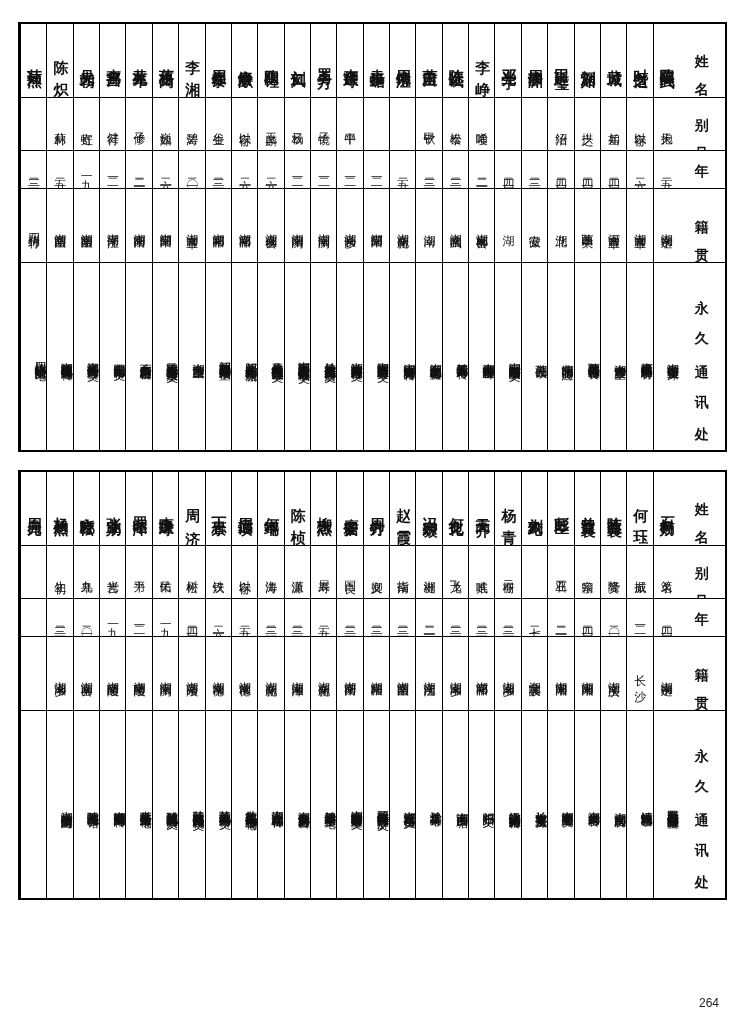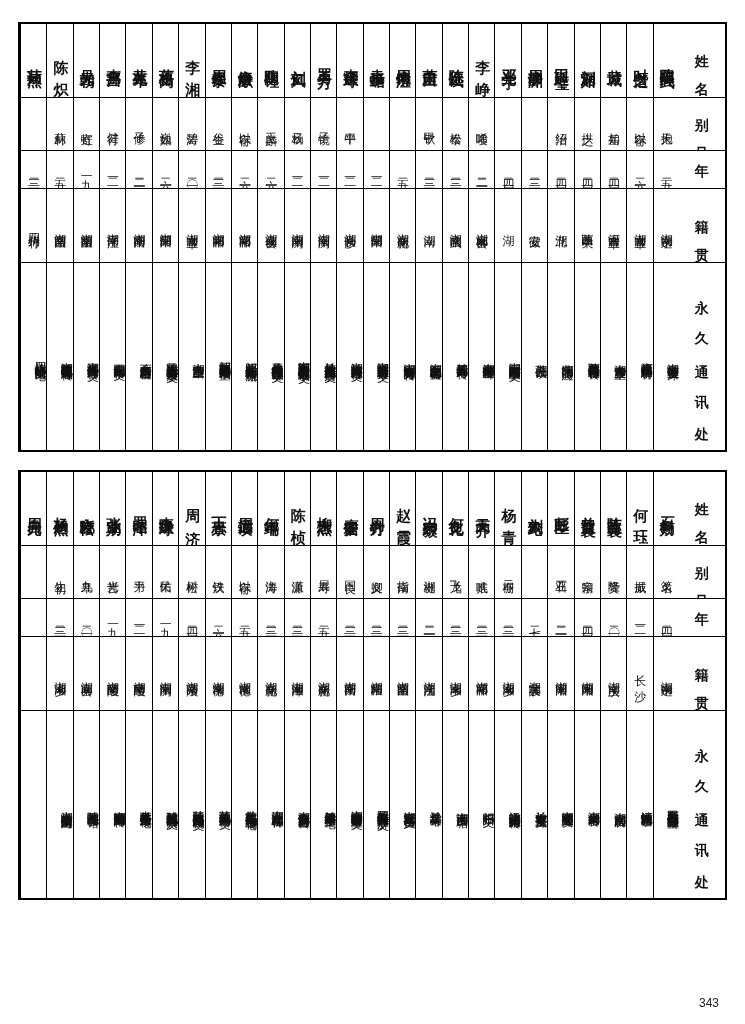--- a/index.html
+++ b/index.html
@@ -453,14 +453,14 @@
       </div>
       <div class="col">
         <div class="cell r-name">周自元</div>
         <div class="cell r-alias"></div>
         <div class="cell r-age"></div>
         <div class="cell r-origin"></div>
         <div class="cell r-addr last"></div>
       </div>
     </div>
 
-  <div class="page-number">343</div>
+  <div class="page-number">264</div>
 </div>
 
 </body></html>

